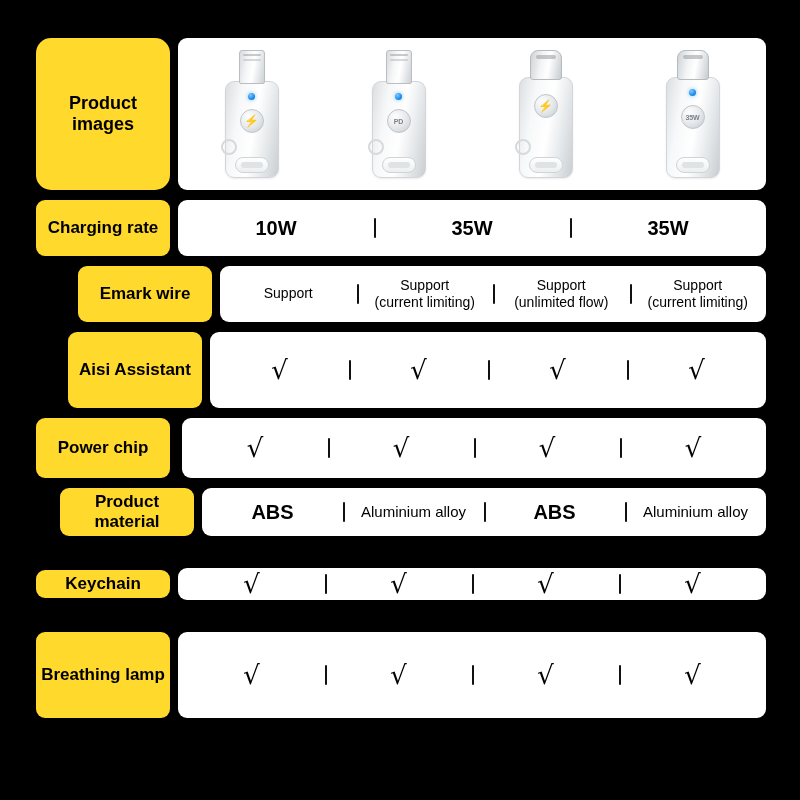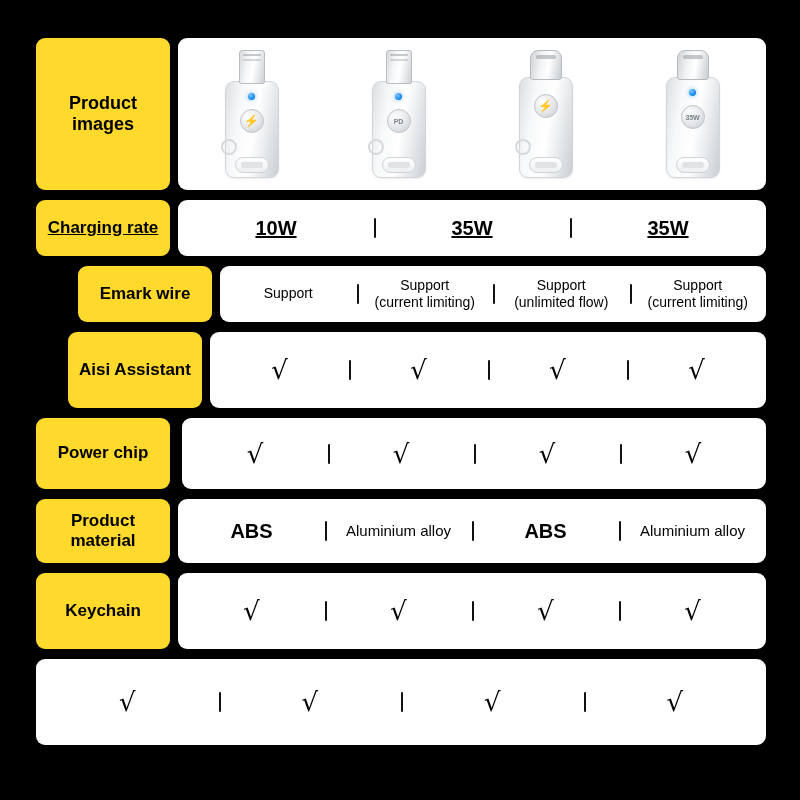--- a/index.html
+++ b/index.html
@@ -87,27 +87,27 @@
   .twoline { font-size: 14px; line-height: 1.22; }
   .check {
     font-size: 26px;
     font-weight: 500;
     line-height: 1;
     font-family: "DejaVu Sans", sans-serif;
   }
 
   
   .row-images { height: 152px; }
-  .row-images .label-cell { font-size: 18px; }
-  .row-rate { height: 56px; text-decoration: underline; }
+  .row-images .label-cell { font-size: 18px; border-radius: 15px; }
+  .row-rate { height: 56px; }
   .row-emark { height: 56px; margin-left: 42px; }
   .row-aisi { height: 76px; padding-left: 32px; }
-  .row-power { height: 71px; gap: 12px; }
-  .row-material { height: 64px; }
-  .row-keychain { height: 76px; }
+  .row-power { height: 60px; gap: 12px; }
+  .row-material { height: 48px; margin-left: 24px; }
+  .row-keychain { height: 76px; align-items: center; }
   .row-lamp { height: 86px; }
 
   
   .adapter {
     position: relative;
     width: 74px;
     height: 128px;
     display: flex;
     flex-direction: column;
     align-items: center;
@@ -401,20 +401,21 @@
       <div class="cell">
           <span class="txt check">√</span>
         </div>
       <div class="cell">
           <span class="txt check">√</span>
         </div>
     </div>
   </div>
 
   <div class="row row-lamp">
+    <div class="label-cell">Breathing lamp</div>
     <div class="value-strip">
       <div class="cell">
           <span class="txt check">√</span>
         </div>
       <div class="cell">
           <span class="txt check">√</span>
         </div>
       <div class="cell">
           <span class="txt check">√</span>
         </div>

